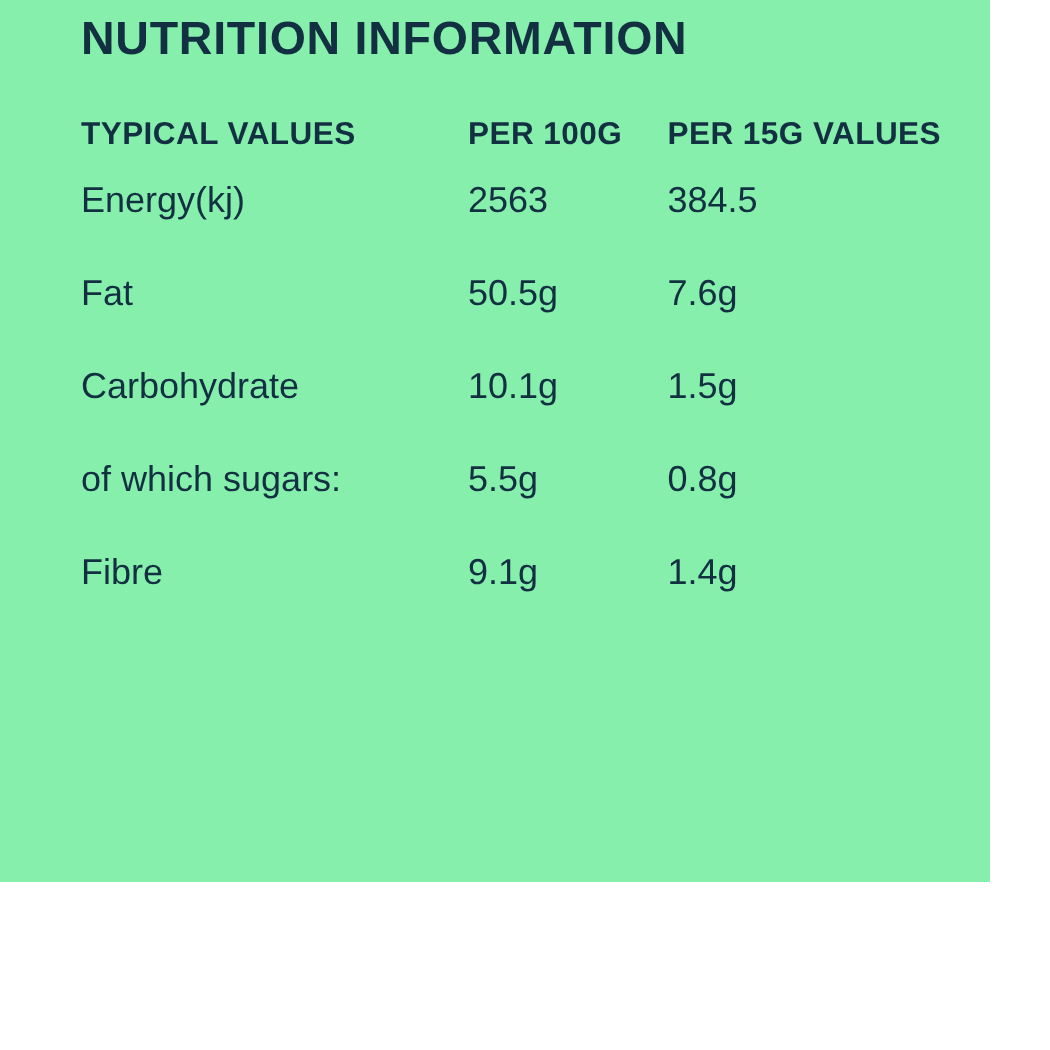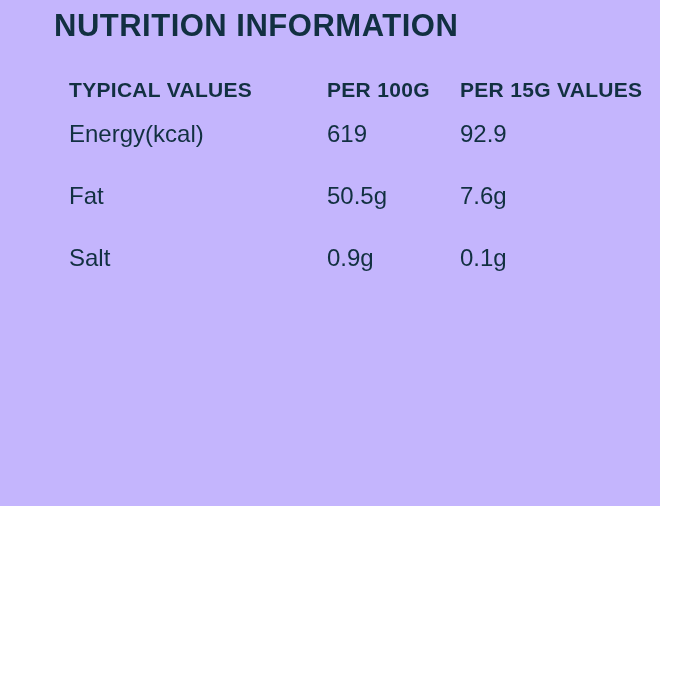--- a/index.html
+++ b/index.html
@@ -11,22 +11,22 @@
     height: 700px;
     background: #ffffff;
     font-family: "Liberation Sans", sans-serif;
     overflow: hidden;
   }
   .panel {
     position: absolute;
     left: 0;
     top: 0;
     width: 660px;
-    height: 506px;
-    background: #c4b5fd;
+    height: 588px;
+    background: #86efac;
   }
   .panel-right-gap {
     position: absolute;
     left: 660px;
     top: 0;
     width: 40px;
     height: 700px;
     background: #ffffff;
   }
   .title {
@@ -34,21 +34,21 @@
     left: 54px;
     top: 8px;
     font-size: 31px;
     font-weight: bold;
     letter-spacing: 0.5px;
     color: #123041;
     font-family: "Liberation Sans", sans-serif;
   }
   table.nutrition {
     position: absolute;
-    left: 69px;
+    left: 54px;
     top: 78px;
     width: 600px;
     border-collapse: collapse;
     color: #123041;
   }
   table.nutrition th,
   table.nutrition td {
     text-align: left;
     vertical-align: baseline;
     padding: 0;
@@ -85,30 +85,40 @@
     </colgroup>
     <thead>
       <tr>
         <th>TYPICAL VALUES</th>
         <th>PER 100G</th>
         <th>PER 15G VALUES</th>
       </tr>
     </thead>
     <tbody>
       <tr>
-        <td>Energy(kcal)</td>
-        <td>619</td>
-        <td>92.9</td>
+        <td>Energy(kj)</td>
+        <td>2563</td>
+        <td>384.5</td>
       </tr>
       <tr>
         <td>Fat</td>
         <td>50.5g</td>
         <td>7.6g</td>
       </tr>
       <tr>
-        <td>Salt</td>
-        <td>0.9g</td>
-        <td>0.1g</td>
+        <td>Carbohydrate</td>
+        <td>10.1g</td>
+        <td>1.5g</td>
+      </tr>
+      <tr>
+        <td>of which sugars:</td>
+        <td>5.5g</td>
+        <td>0.8g</td>
+      </tr>
+      <tr>
+        <td>Fibre</td>
+        <td>9.1g</td>
+        <td>1.4g</td>
       </tr>
     </tbody>
   </table>
 </div>
 <div class="panel-right-gap"></div>
 
 </body></html>

